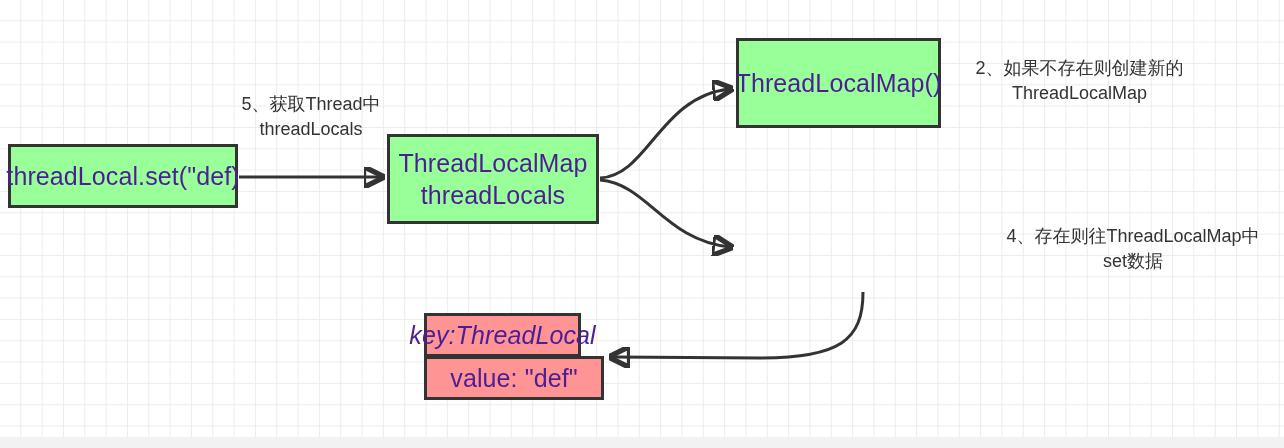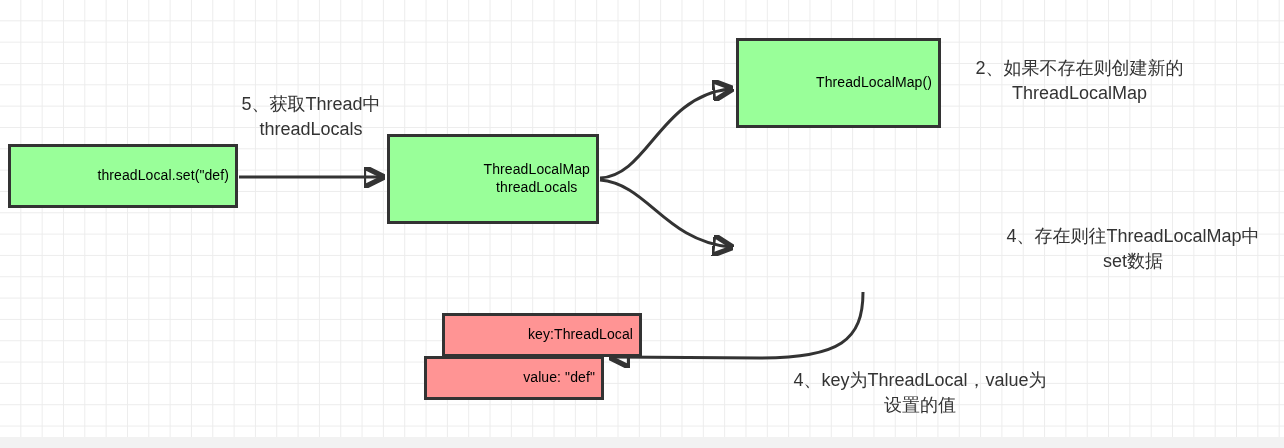--- a/index.html
+++ b/index.html
@@ -27,24 +27,24 @@
     width: 1284px;
     height: 11px;
     background: #f2f2f2;
   }
   .node {
     position: absolute;
     box-sizing: border-box;
     border: 3px solid #333333;
     display: flex;
     align-items: center;
-    justify-content: flex-end;
+    justify-content: center;
     text-align: center;
-    color: #000000;
-    font-size: 14px;
+    color: #4c1d95;
+    font-size: 25px;
     line-height: 1.28;
     letter-spacing: 0.1px;
     z-index: 3;
   }
   .node.green { background: #99ff99; }
   .node.pink  { background: #ff9494; }
   .node.red   { background: #ff5a5a; }
   .node .label { white-space: pre-line; padding: 0 6px; }
 
   .annot {
@@ -94,35 +94,33 @@
   <div class="node green" style="left:387px; top:134px; width:212px; height:90px;">
     <span class="label">ThreadLocalMap
 threadLocals</span>
   </div>
 
   <div class="node green" style="left:736px; top:38px; width:205px; height:90px;">
     <span class="label">ThreadLocalMap()</span>
   </div>
 
 
-  <div class="node pink" style="left:442px; top:313px; width:200px; height:44px;">
+  <div class="node pink" style="left:424px; top:313px; width:157px; height:44px;font-style:italic;">
     <span class="label">key:ThreadLocal</span>
   </div>
 
   <div class="node pink" style="left:424px; top:356px; width:180px; height:44px;">
     <span class="label">value: "def"</span>
   </div>
 
 
   <div class="annot" style="left:216px; top:92px; width:190px;">5、获取Thread中
 threadLocals</div>
 
   <div class="annot" style="left:947px; top:56px; width:265px;">2、如果不存在则创建新的
 ThreadLocalMap</div>
 
   <div class="annot" style="left:993px; top:224px; width:280px;">4、存在则往ThreadLocalMap中
 set数据</div>
 
-  <div class="annot" style="left:770px; top:368px; width:300px;">4、key为ThreadLocal，value为
-设置的值</div>
 
   <div id="bottom-strip"></div>
 </div>
 
 </body></html>

